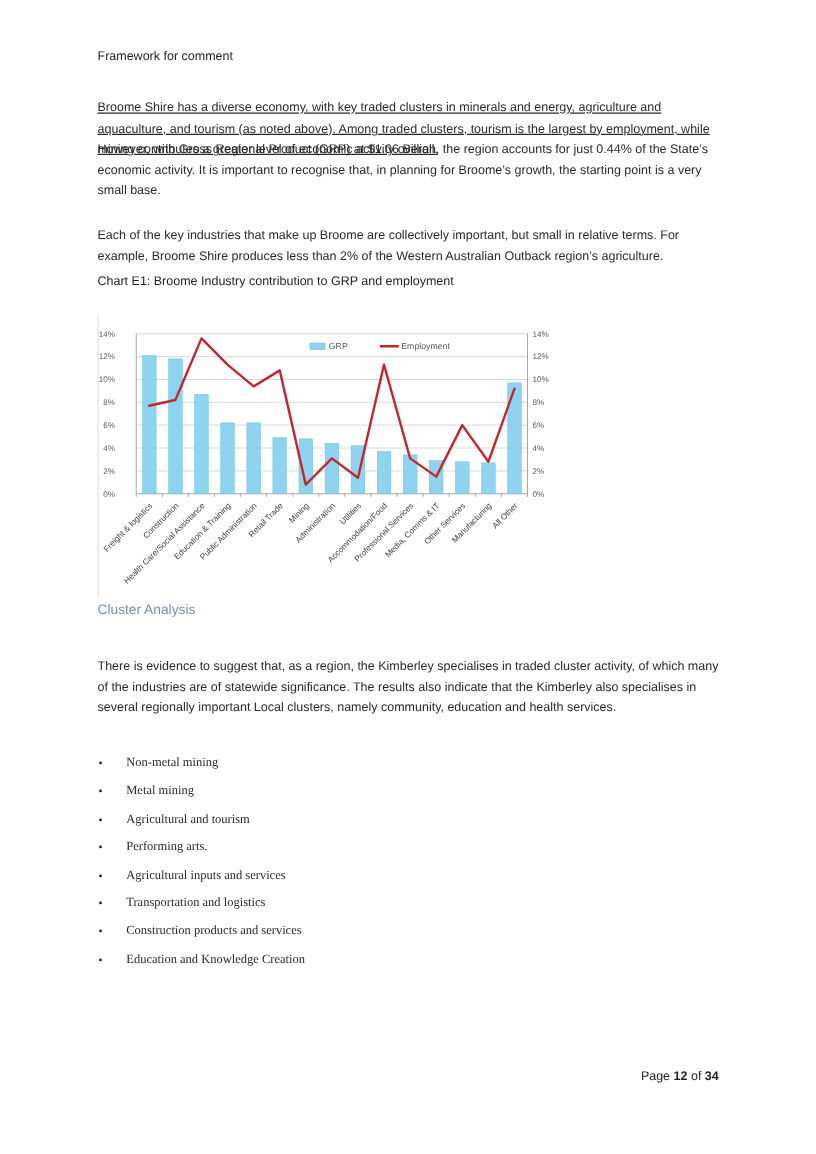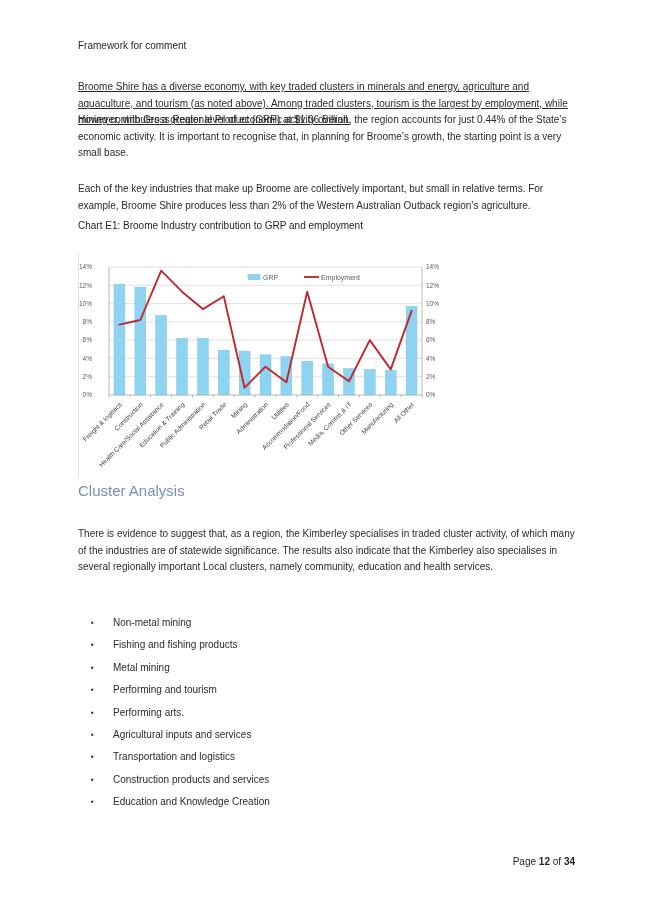--- a/index.html
+++ b/index.html
@@ -6,24 +6,24 @@
   body{font-family:"Liberation Sans", sans-serif; color:#262626;}
   .page{position:relative;width:653px;height:923px;background:#ffffff;overflow:hidden;}
   .abs{position:absolute;}
   .doc-header{left:78px;top:40px;font-size:10px;color:#1f1f1f;}
   .para{left:78px;width:501px;font-size:10px;line-height:16.6px;color:#2a2a2a;text-align:left;}
   .p1{top:79px;text-decoration:underline;}
   .p2{top:112px;}
   .p3{top:181px;}
   .chart-heading{left:78px;top:220px;font-size:10px;font-weight:normal;color:#1f1f1f;}
   .chart-box{left:78px;top:252px;width:366px;height:226px;border-left:1px solid #e4e4e4;}
-  .section-heading{left:78px;top:482px;font-size:15px;color:#7590b2;}
+  .section-heading{left:78px;top:482px;font-size:11px;color:#7590b2;}
   .p4{top:526px;}
   .p5{top:583px;}
-  .bullet-list{left:78px;top:603px;width:501px;margin:12px;padding:0;list-style:none;}
+  .bullet-list{left:78px;top:603px;width:501px;margin:0;padding:0;list-style:none;font-family:Liberation Serif, serif;}
   .bullet-item{position:relative;padding-left:23px;margin:0 0 6.8px 0;font-size:10px;line-height:15.6px;color:#2a2a2a;}
   .bullet-item::before{content:"▪";position:absolute;left:1px;top:0;font-size:8px;color:#1a1a1a;}
   .doc-footer{right:78px;top:856px;font-size:10px;color:#1f1f1f;text-align:right;}
   .doc-footer b{font-weight:bold;}
   svg{display:block;}
   .ytick{font-family:"Liberation Sans",sans-serif;font-size:6.5px;fill:#595959;}
   .xtick{font-family:"Liberation Sans",sans-serif;font-size:6.6px;fill:#3c3c3c;}
   .legend-label{font-family:"Liberation Sans",sans-serif;font-size:7px;fill:#595959;}
 </style>
 </head>
@@ -120,23 +120,22 @@
         <text class="legend-label" x="242" y="27.5">Employment</text>
       </svg>
   </div>
 
   <div class="abs section-heading">Cluster Analysis</div>
 
   <div class="abs para p4">There is evidence to suggest that, as a region, the Kimberley specialises in traded cluster activity, of which many of the industries are of statewide significance. The results also indicate that the Kimberley also specialises in several regionally important Local clusters, namely community, education and health services.</div>
 
   <ul class="abs bullet-list">
     <li class="bullet-item">Non-metal mining</li>
-    <li class="bullet-item">Fishing and fishing products</li>
     <li class="bullet-item">Metal mining</li>
-    <li class="bullet-item">Performing and tourism</li>
+    <li class="bullet-item">Agricultural and tourism</li>
     <li class="bullet-item">Performing arts.</li>
     <li class="bullet-item">Agricultural inputs and services</li>
     <li class="bullet-item">Transportation and logistics</li>
     <li class="bullet-item">Construction products and services</li>
     <li class="bullet-item">Education and Knowledge Creation</li>
   </ul>
 
   <div class="abs doc-footer"><span>Page</span> <b>12</b> <span>of</span> <b>34</b></div>
 
 </div>

